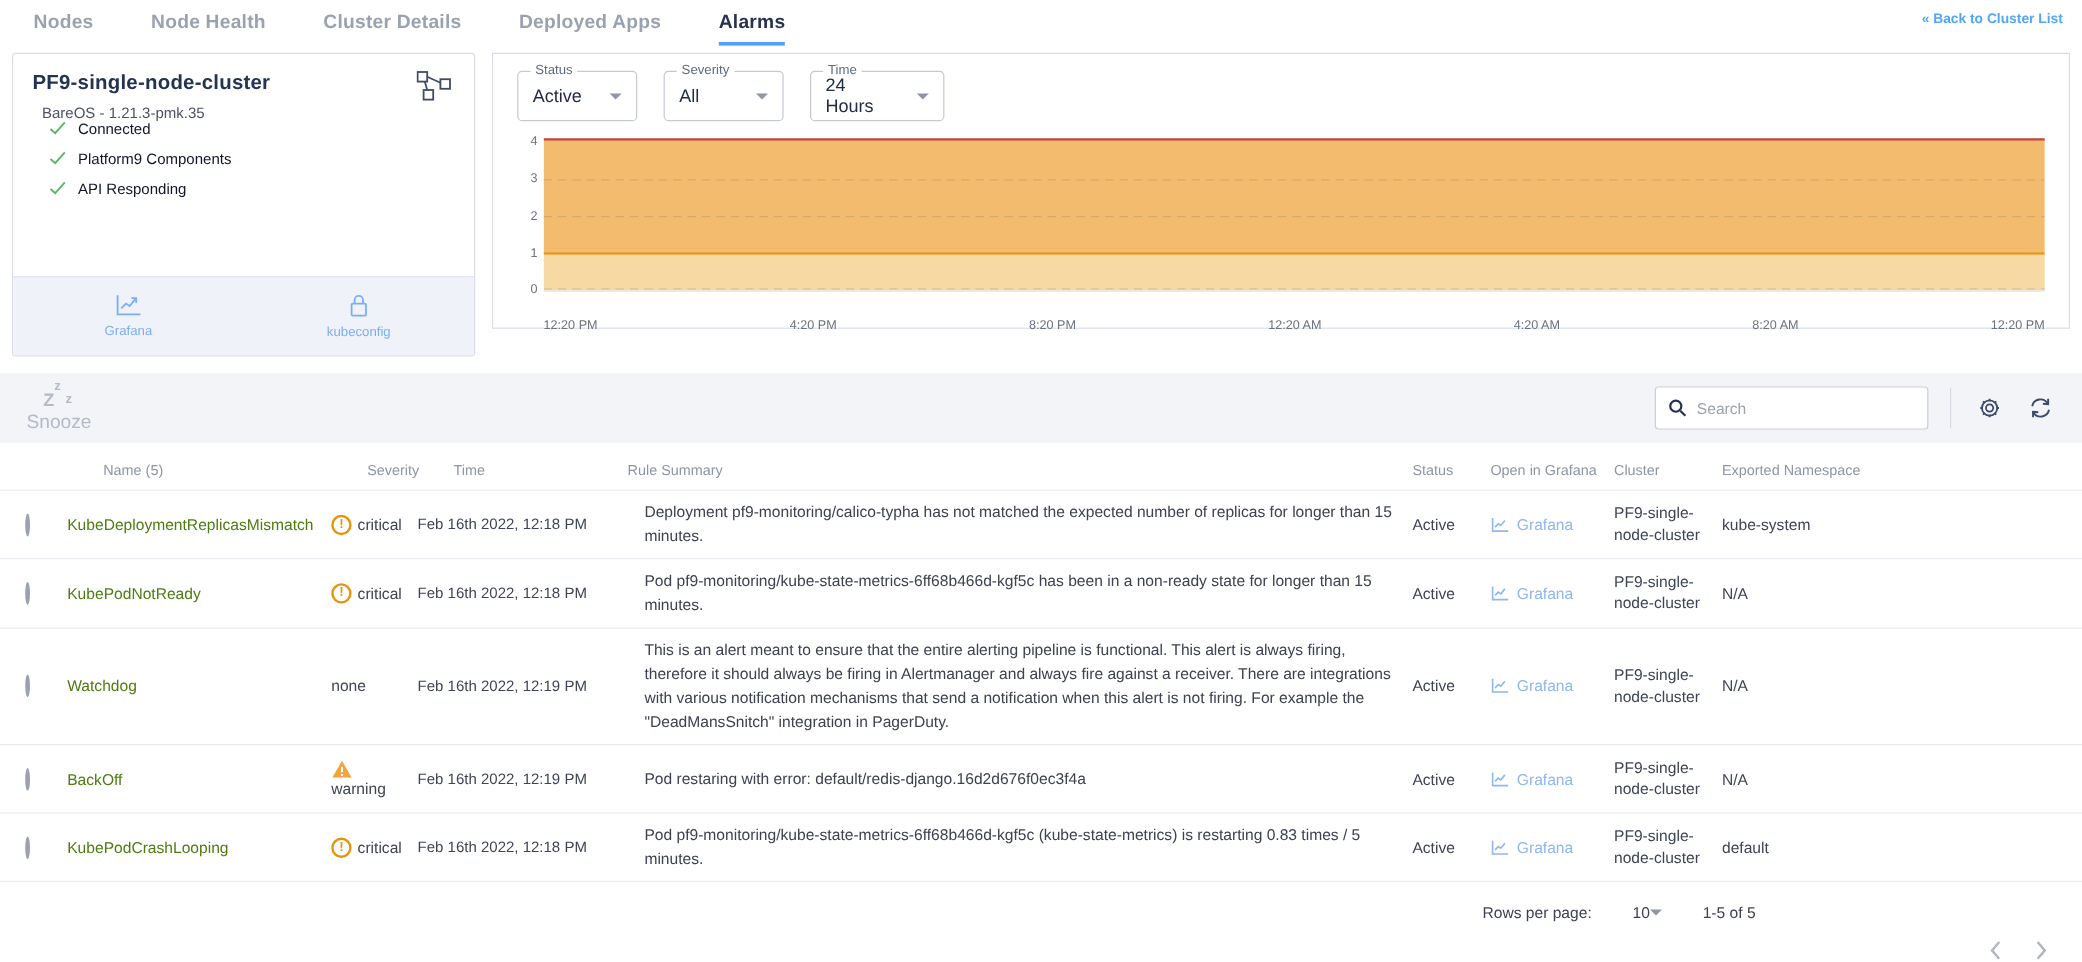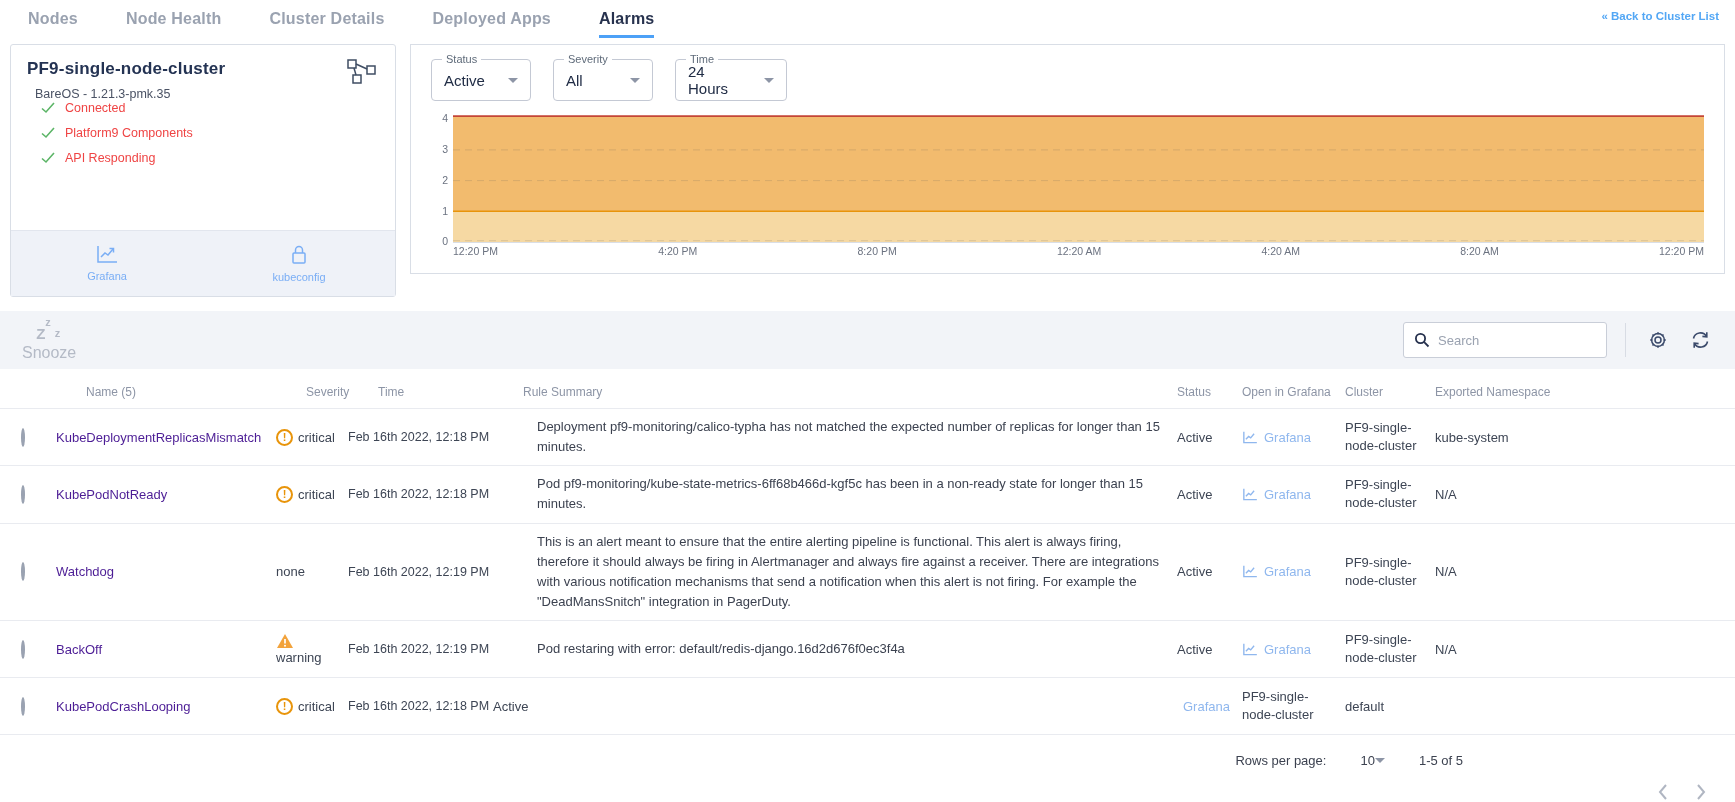--- a/index.html
+++ b/index.html
@@ -15,22 +15,22 @@
   .back-link { position:absolute; right:16px; top:10px; font-size:11.5px;
     font-weight:bold; color:#53a7f5; cursor:pointer; }
 
   
   .panels { display:flex; align-items:flex-start; gap:14px; padding:4px 10px 0 10px; }
   .card { width:386px; height:253px; border:1px solid #d9dee6; border-radius:3px;
     background:#fff; display:flex; flex-direction:column; }
   .card-body { padding:14px 16px 0 16px; position:relative; flex:1; }
   .card-title { font-size:17px; font-weight:bold; color:#243353; letter-spacing:.2px; }
   .card-sub { font-size:12.5px; color:#4a5264; margin:8px 0 0 8px; }
-  .check-row { display:flex; align-items:center; gap:10px; margin:0 0 11px 14px;
-    font-size:12.5px; color:#ef4444; }
+  .check-row { display:flex; gap:10px; margin:0 0 11px 14px;
+    font-size:12.5px; color:#0f172a; }
   .cluster-icon { position:absolute; top:14px; right:18px; }
   .card-footer { margin-top:auto; display:flex; background:#eff2f8;
     border-top:1px solid #e2e6ee; height:66px; }
   .cf-item { flex:1; display:flex; flex-direction:column; align-items:center;
     justify-content:center; gap:6px; cursor:pointer; }
   .cf-label { font-size:11px; color:#7aaef5; }
 
   .chart-panel { flex:1; height:230px; border:1px solid #d9dee6; background:#fff;
     padding:14px 20px 8px 20px; }
   .filters { display:flex; gap:22px; margin-bottom:12px; }
@@ -42,56 +42,56 @@
   .select .fvalue { font-size:15px; color:#202c45; }
   .caret { width:0; height:0; border-left:5px solid transparent;
     border-right:5px solid transparent; border-top:5px solid #8d95a6; margin-left:16px; }
   .sel-status { width:100px; } .sel-severity { width:100px; } .sel-time { width:112px; }
 
   .chart-wrap { display:flex; }
   .ylabels { position:relative; width:22px; height:130px; }
   .ylabels span { position:absolute; right:5px; font-size:10.5px; color:#6b7280; }
   .plot { position:relative; flex:1; height:130px; border-bottom:1px solid #d9dee6; }
   .plot svg { position:absolute; inset:0; width:100%; height:100%; }
-  .xlabels { display:flex; justify-content:space-between; margin:2px 0 0 22px;
+  .xlabels { display:flex; justify-content:space-between; margin:22px 0 0 22px;
     font-size:10.5px; color:#6b7280;text-align:center; }
 
   
   .toolbar { margin-top:14px; background:#f2f4f8; height:58px; display:flex;
     align-items:center; padding:0 24px 0 22px; }
   .snooze { display:flex; flex-direction:column; align-items:center; gap:2px;
     cursor:pointer; color:#b4bac6; }
   .zzz { position:relative; width:26px; height:24px; font-weight:bold; }
   .zzz i { position:absolute; font-style:normal; color:#b4bac6; }
   .zzz .za { top:-2px; left:9px; font-size:11px; }
   .zzz .zb { bottom:0; left:0;  font-size:15px; }
   .zzz .zc { top:9px;  right:2px; font-size:11px; }
   .snooze-label { font-size:16px; }
   .tb-right { margin-left:auto; display:flex; align-items:center; }
-  .searchbox { width:204px; height:36px; background:#fff; border:1px solid #c9ced8;
+  .searchbox { width:228px; height:36px; background:#fff; border:1px solid #c9ced8;
     border-radius:3px; display:flex; align-items:center; padding:0 10px; gap:8px; }
   .searchbox input { border:none; outline:none; flex:1; font-size:13px;
     color:#3d4554; background:transparent; font-family:"Liberation Sans",sans-serif; }
   .searchbox input::placeholder { color:#9aa2b0; }
   .tb-divider { width:1px; height:34px; background:#d8dce4; margin:0 22px 0 18px; }
   .icon-btn { cursor:pointer; display:flex; align-items:center; margin-left:22px; }
 
   
   .grid { display:grid;
     grid-template-columns:56px 220px 72px 145px minmax(0,1fr) 65px 103px 90px 300px;
     align-items:center; }
   .thead { margin-top:6px; padding:10px 0 9px 0; font-size:12px; font-weight:normal;
     color:#8d95a6;margin-left:30px; }
   .thead > div { padding-right:10px; }
   .trow { border-top:1px solid #e9ebf0; font-size:13px; min-height:57px;
     padding:8px 0; }
   .trow > div { padding-right:14px; }
   .radio { width:18px; height:18px; border:2px solid #9aa2b1; border-radius:50%;
     margin-left:21px; cursor:pointer; }
-  .name-link { color:#4c1d95; cursor:pointer; }
+  .name-link { color:#4d7c0f; cursor:pointer; }
   .sev { display:flex; align-items:center; gap:5px; color:#3d4554; }
   .sev.stacked { flex-direction:column; align-items:flex-start; gap:1px; }
   .crit-icon { width:17px; height:17px; min-width:17px; border:2px solid #e8940a;
     border-radius:50%; color:#e8940a; font-weight:bold; font-size:11px;
     display:inline-flex; align-items:center; justify-content:center; }
   .time-cell { white-space:nowrap; font-size:12.5px; }
   .summary { line-height:1.55; color:#3c4250;margin-left:44px; }
   .grafana-link { display:flex; align-items:center; gap:6px; color:#8fb7ee;
     cursor:pointer; }
   .cluster-cell { line-height:1.4; }
@@ -388,20 +388,21 @@
 <div class="grid trow">
   <div><span class="radio"></span></div>
   <div><span class="name-link">KubePodCrashLooping</span></div>
   <div>
       <span class="sev">
         <span class="crit-icon">!</span>
         <span>critical</span>
       </span>
     </div>
   <div class="time-cell">Feb 16th 2022, 12:18 PM</div>
+  <div class="summary">Pod pf9-monitoring/kube-state-metrics-6ff68b466d-kgf5c (kube-state-metrics) is restarting 0.83 times / 5 minutes.</div>
   <div>Active</div>
   <div>
       <span class="grafana-link">
     <svg width="16" height="13" viewBox="0 0 22 19" fill="none" stroke="#8fb7ee" stroke-width="2">
           <path d="M2 1 V17 H21"></path>
           <polyline points="5,12 9,8 12,10 17,4"></polyline>
         </svg>
     <span>Grafana</span>
       </span>
     </div>

